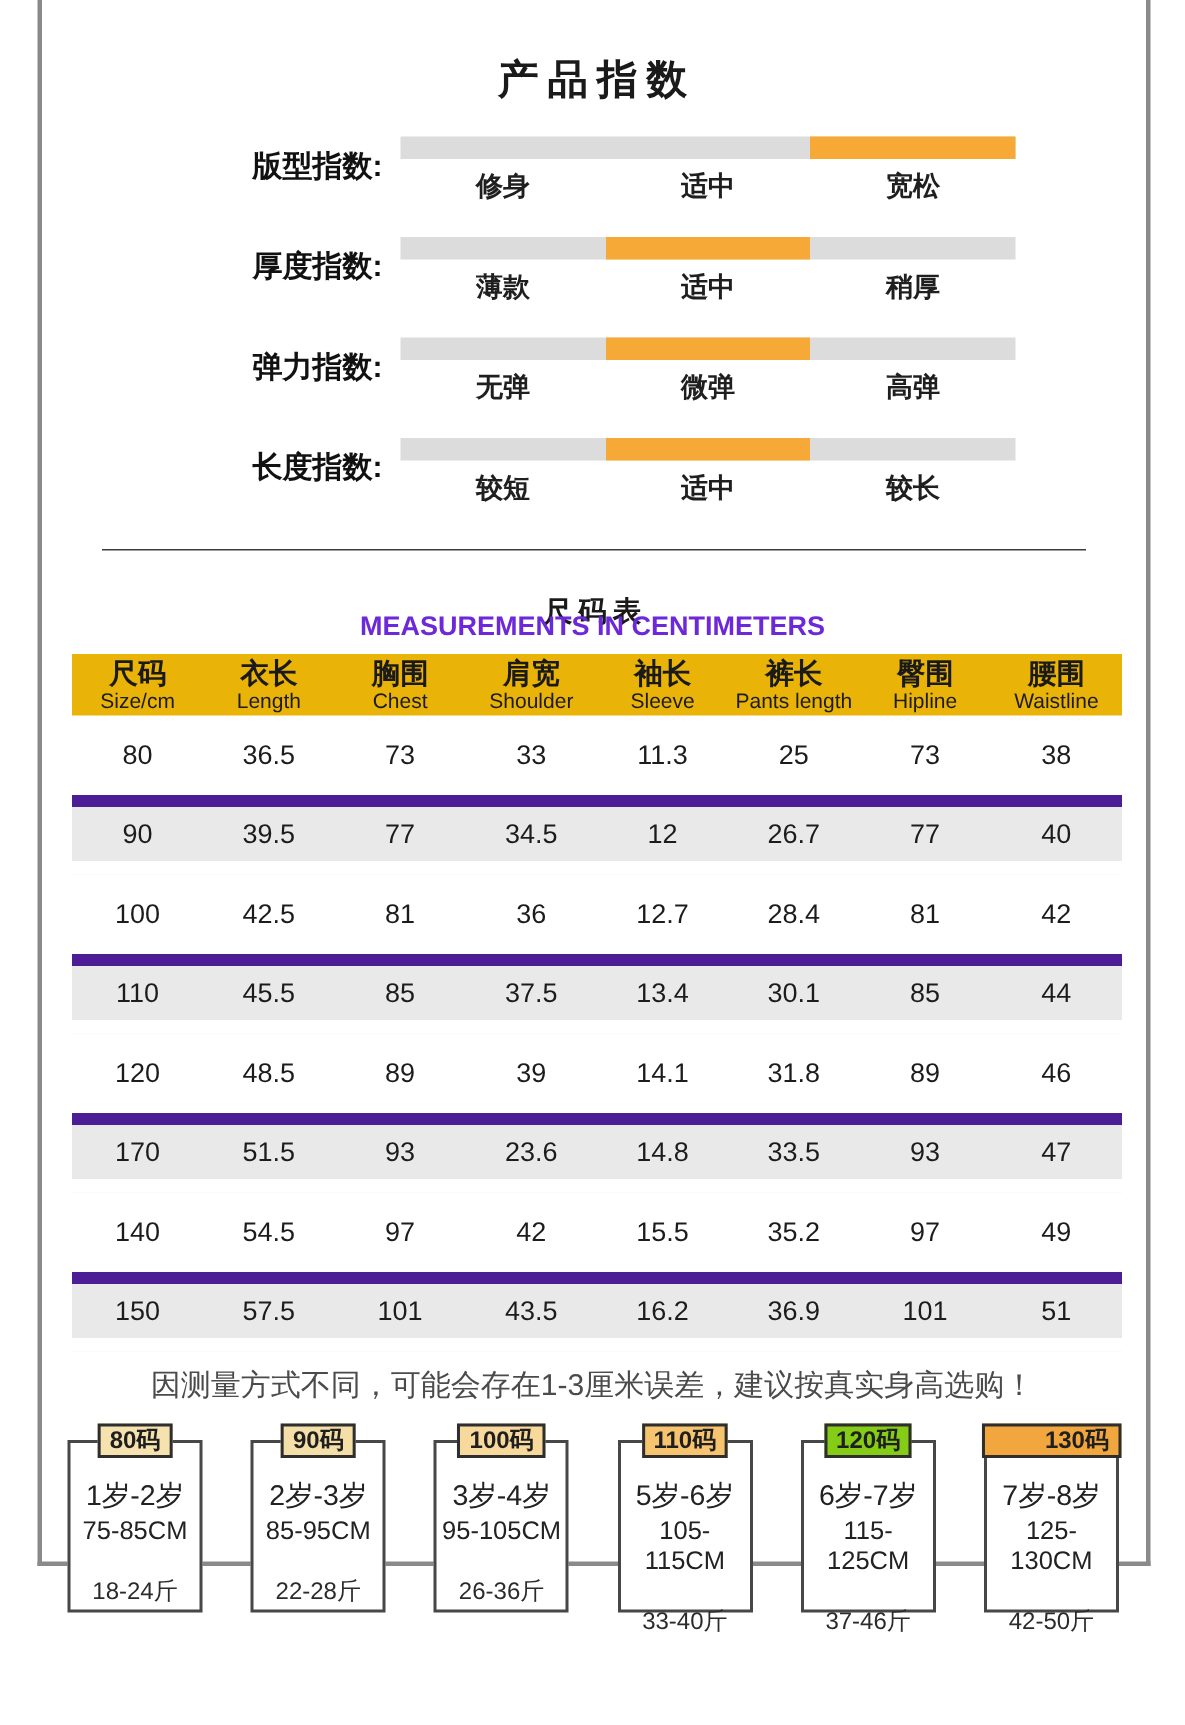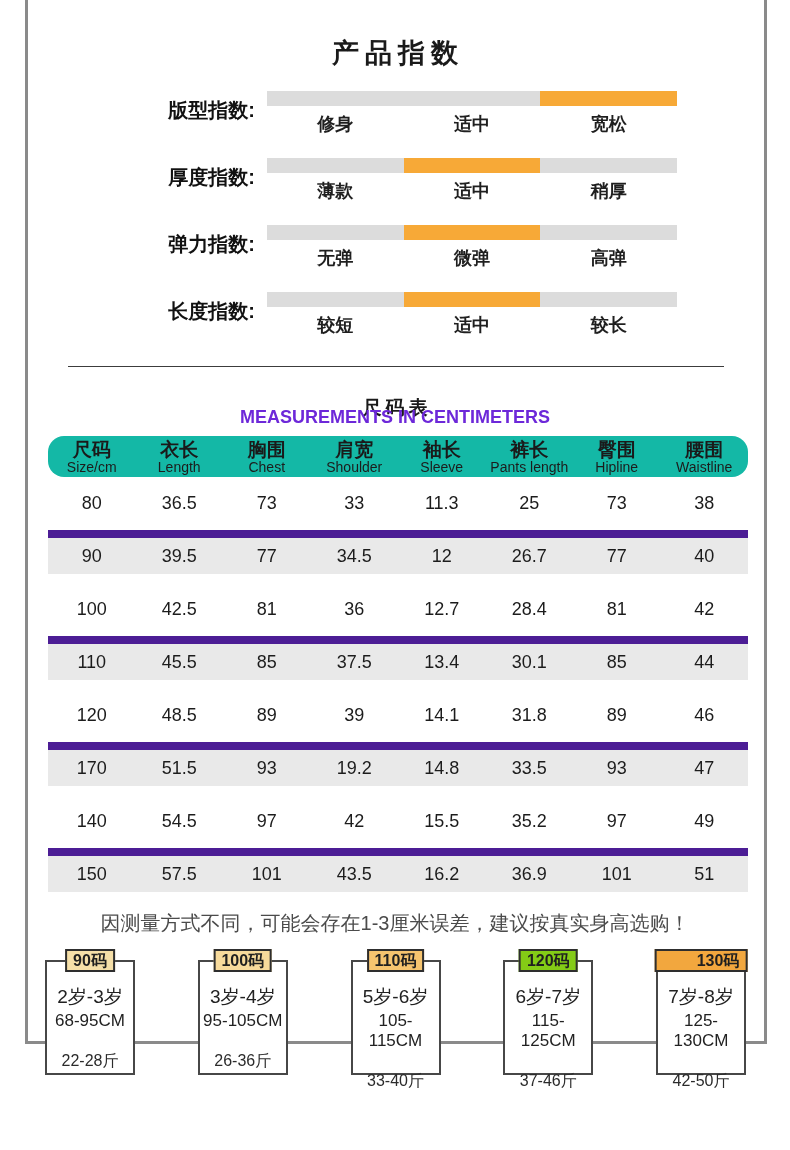--- a/index.html
+++ b/index.html
@@ -32,21 +32,21 @@
   .size-title {
     position:absolute; top:379px; left:0; width:100%; text-align:center;
     font-size:19px; font-weight:bold; letter-spacing:4px; text-indent:4px; z-index:1;
   }
   .size-subtitle {
     position:absolute; top:407px; left:0; width:100%; text-align:center;
     font-size:18px; font-weight:600; color:#6d28d9; z-index:1;
   }
 
   .table { position:absolute; top:436px; left:48px; width:700px; z-index:1; }
-  .thead { display:flex; background:#14b8a6; height:41px; align-items:center;border-radius:16px; }
+  .thead { display:flex; background:#eab308; height:41px; align-items:center; }
   .th { flex:1; text-align:center; }
   .th-zh { font-size:19px; font-weight:bold; line-height:21px; }
   .th-en { font-size:14px; line-height:15px; color:#1c1c1c; }
   .trow { display:flex; height:53px; align-items:center; box-sizing:border-box; }
   .trow.alt { background:#e9e9e9; border-top:8px solid #4c1d95; border-bottom:9px solid #fff; }
   .td { flex:1; text-align:center; font-size:18px; color:#1c1c1c; }
 
   .note {
     position:absolute; top:910px; left:0; width:100%; text-align:center;
     font-size:20px; font-weight:500; color:#4b4b4b; z-index:1;
@@ -205,21 +205,21 @@
         <div class="td">39</div>
         <div class="td">14.1</div>
         <div class="td">31.8</div>
         <div class="td">89</div>
         <div class="td">46</div>
       </div>
       <div class="trow alt">
         <div class="td">170</div>
         <div class="td">51.5</div>
         <div class="td">93</div>
-        <div class="td">19.2</div>
+        <div class="td">23.6</div>
         <div class="td">14.8</div>
         <div class="td">33.5</div>
         <div class="td">93</div>
         <div class="td">47</div>
       </div>
       <div class="trow">
         <div class="td">140</div>
         <div class="td">54.5</div>
         <div class="td">97</div>
         <div class="td">42</div>
@@ -238,23 +238,29 @@
         <div class="td">101</div>
         <div class="td">51</div>
       </div>
     </div>
 </div>
 
 <div class="note">因测量方式不同，可能会存在1-3厘米误差，建议按真实身高选购！</div>
 
 <div class="cards" id="cards">
     <div class="card">
+      <div class="badge" style="background: rgb(245, 226, 175);">80码</div>
+      <div class="card-age">1岁-2岁</div>
+      <div class="card-cm">75-85CM</div>
+      <div class="card-jin">18-24斤</div>
+    </div>
+    <div class="card">
       <div class="badge" style="background: rgb(245, 223, 168);">90码</div>
       <div class="card-age">2岁-3岁</div>
-      <div class="card-cm">68-95CM</div>
+      <div class="card-cm">85-95CM</div>
       <div class="card-jin">22-28斤</div>
     </div>
     <div class="card">
       <div class="badge" style="background: rgb(247, 218, 155);">100码</div>
       <div class="card-age">3岁-4岁</div>
       <div class="card-cm">95-105CM</div>
       <div class="card-jin">26-36斤</div>
     </div>
     <div class="card">
       <div class="badge" style="background: rgb(246, 196, 111);">110码</div>

